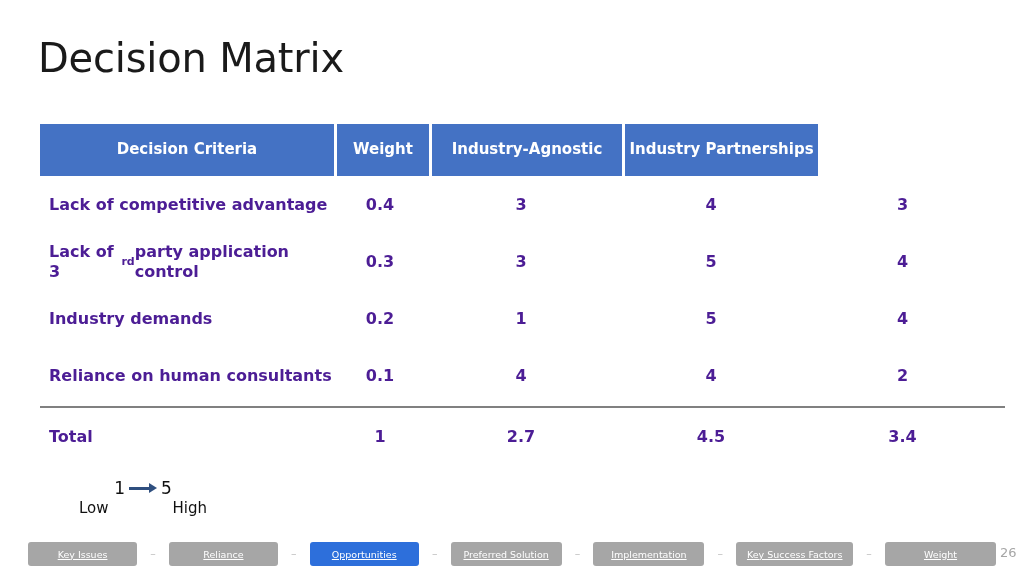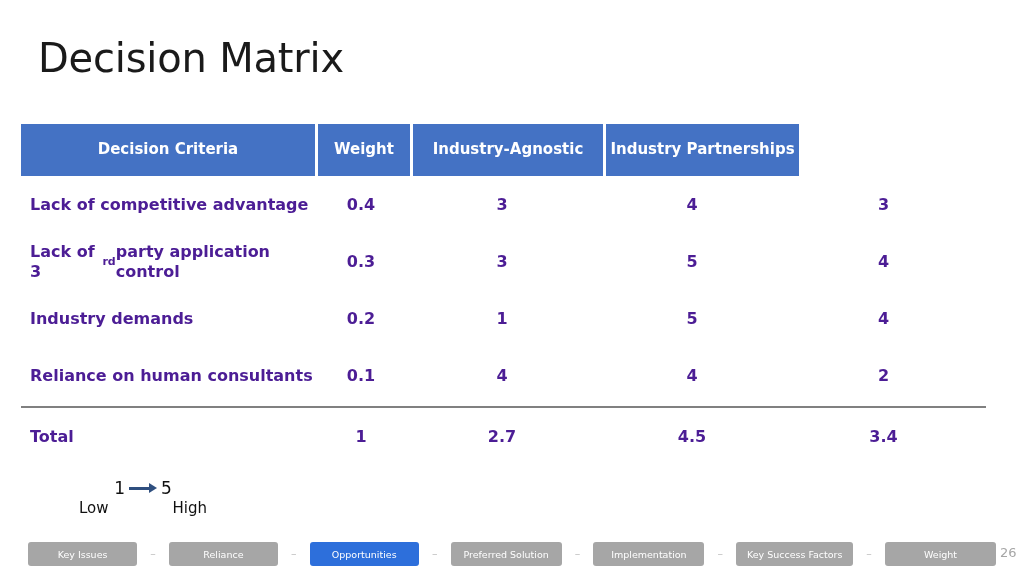--- a/index.html
+++ b/index.html
@@ -19,21 +19,21 @@
     font-weight: 400;
     color: #1a1a1a;
     letter-spacing: -0.2px;
     line-height: 1.1;
     white-space: nowrap;
   }
 
   
   .table {
     position: absolute;
-    left: 21px; top: 124px;
+    left: 40px; top: 124px;
     width: 965px;
   }
   .thead {
     display: flex;
     gap: 3px;
     height: 52px;
   }
   .th {
     background: #4472C4;
     color: #ffffff;
@@ -140,20 +140,21 @@
     border-radius: 3px;
     background: #A6A6A6;
     color: #ffffff;
     font-size: 9.5px;
     display: flex;
     align-items: center;
     justify-content: center;
     text-align: center;
     padding: 0 6px;
     white-space: nowrap;
+    text-decoration: underline;
   }
   .nav-btn.active { background: #2D6FDB; }
   .nav-w1 { width: 110px; }
   .nav-w2 { width: 110px; }
   .nav-w3 { width: 110px; }
   .nav-w4 { width: 112px; }
   .nav-w5 { width: 112px; }
   .nav-w6 { width: 118px; }
   .nav-w7 { width: 112px; }
   .nav-dash {

